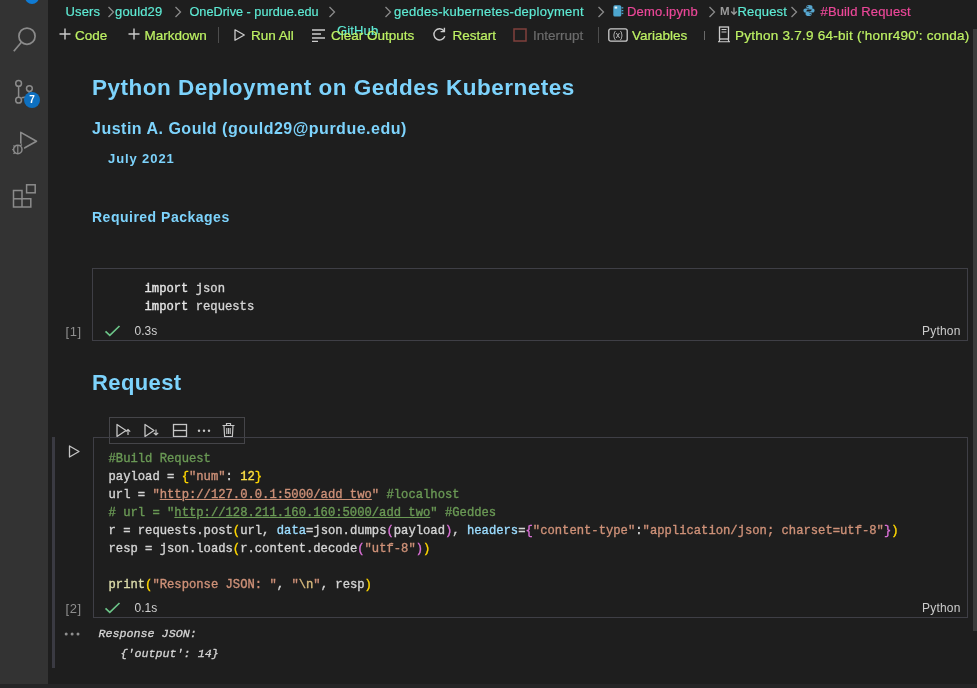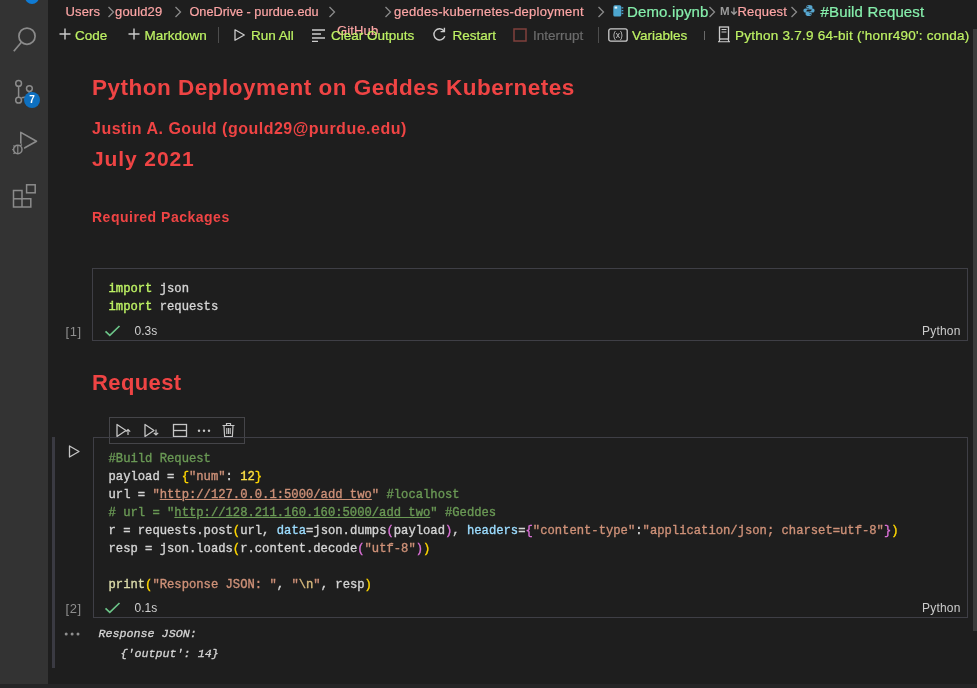--- a/index.html
+++ b/index.html
@@ -1,35 +1,35 @@
 <!DOCTYPE html>
 <html><head>
 <meta charset="utf-8">
 <style>
   * { margin:0; padding:0; box-sizing:border-box; }
   html,body { width:977px; height:688px; background:#1e1e1e; overflow:hidden; }
   body { position:relative; font-family:"Liberation Sans", sans-serif; }
   .abs { position:absolute; }
   .mono { font-family:"Liberation Mono", monospace;font-style:italic; }
   pre.code { font-family:"Liberation Mono", monospace; font-size:12.2px; line-height:18px; color:#d4d4d4; -webkit-text-stroke:0.35px; }
-  .k { color:#bef264; }
+  .k { color:#e5e5e5;margin-left:36px; }
   .c { color:#6a9955; }
   .s { color:#ce9178; }
   .n { color:#fde047; }
   .p { color:#9cdcfe; }
   .b1 { color:#ffd700; }
   .b2 { color:#da70d6; }
   .fn { color:#dcdcaa; }
   .u { text-decoration:underline; }
   .cellbox { position:absolute; border:1px solid #3f3f46; }
-  .bc { position:absolute; top:4.5px; color:#fca5a5; -webkit-text-stroke:0.2px; font-size:13px; letter-spacing:0.15px; white-space:nowrap; line-height:14px; }
-  .bch { position:absolute; top:4.5px; color:#86efac; -webkit-text-stroke:0.2px; font-size:15px; letter-spacing:0.15px; white-space:nowrap; line-height:14px; }
+  .bc { position:absolute; top:4.5px; color:#5eead4; -webkit-text-stroke:0.2px; font-size:13px; letter-spacing:0.15px; white-space:nowrap; line-height:14px; }
+  .bch { position:absolute; top:4.5px; color:#ec4899; -webkit-text-stroke:0.2px; font-size:13px; letter-spacing:0.15px; white-space:nowrap; line-height:14px; }
   .tbt { position:absolute; top:27.5px; color:#bef264; -webkit-text-stroke:0.2px; font-size:13.5px; white-space:nowrap; line-height:15px; }
   svg.chev { position:absolute; top:5.5px; }
-  .hdg { position:absolute; color:#ef4444; font-weight:bold; }
+  .hdg { position:absolute; color:#7dd3fc; font-weight:bold; }
 </style>
 </head>
 <body>
 
 <div class="abs" style="left:0;top:0;width:48px;height:684px;background:#333333;"></div>
 <div class="abs" style="left:24.5px;top:-10.5px;width:14.5px;height:14.5px;border-radius:50%;background:#0f7bd4;"></div>
 
 <svg class="abs" style="left:12px;top:26px;" width="26" height="28" viewBox="0 0 26 28">
   <circle cx="15" cy="10.2" r="8.1" fill="none" stroke="#8b8b8b" stroke-width="1.7"></circle>
   <line x1="9.4" y1="16.2" x2="1.8" y2="25.3" stroke="#8b8b8b" stroke-width="1.7"></line>
@@ -149,21 +149,21 @@
 <div class="abs" style="left:704px;top:31px;width:1px;height:9px;background:#6a6a6a;"></div>
 <svg class="abs" style="left:716.5px;top:26px;" width="14" height="17" viewBox="0 0 14 17">
   <rect x="2.5" y="1" width="9" height="12" fill="none" stroke="#cccccc" stroke-width="1.3"></rect>
   <path d="M4.5 3.5 L9.5 3.5 M4.5 6 L9.5 6" stroke="#cccccc" stroke-width="1.1"></path>
   <path d="M1 15.8 L13 15.8 M3 13 L2 15.8 M11 13 L12 15.8" stroke="#cccccc" stroke-width="1.1"></path>
 </svg>
 <div class="tbt" style="left:735px;letter-spacing:0.25px;">Python 3.7.9 64-bit ('honr490': conda)</div>
 
 <div class="hdg" style="left:92px;top:74.5px;font-size:22.5px;letter-spacing:0.5px;line-height:26px;">Python Deployment on Geddes Kubernetes</div>
 <div class="hdg" style="left:92px;top:119px;font-size:16px;letter-spacing:0.5px;line-height:20px;">Justin A. Gould (gould29@purdue.edu)</div>
-<div class="hdg" style="left:92px;top:148.5px;font-size:21px;letter-spacing:0.9px;line-height:20px;">July 2021</div>
+<div class="hdg" style="left:108px;top:148.5px;font-size:13px;letter-spacing:0.9px;line-height:20px;">July 2021</div>
 <div class="hdg" style="left:92px;top:203.5px;font-size:14px;letter-spacing:0.5px;line-height:26px;">Required Packages</div>
 
 <div class="cellbox" style="left:92px;top:267.5px;width:876px;height:73.5px;"></div>
 <pre class="code abs" style="left:108.5px;top:279.5px;"><span class="k">import</span> json
 <span class="k">import</span> requests</pre>
 <div class="abs" style="left:65.5px;top:324.5px;color:#8f8f8f;font-size:13px;line-height:13px;letter-spacing:0.6px;">[1]</div>
 <svg class="abs" style="left:103.5px;top:325px;" width="17" height="12" viewBox="0 0 17 12">
   <path d="M1.5 6.3 L5.8 10.3 L15.5 1" fill="none" stroke="#6cc488" stroke-width="1.7"></path>
 </svg>
 <div class="abs" style="left:134.5px;top:325px;color:#d0d0d0;font-size:12px;line-height:12px;">0.3s</div>

